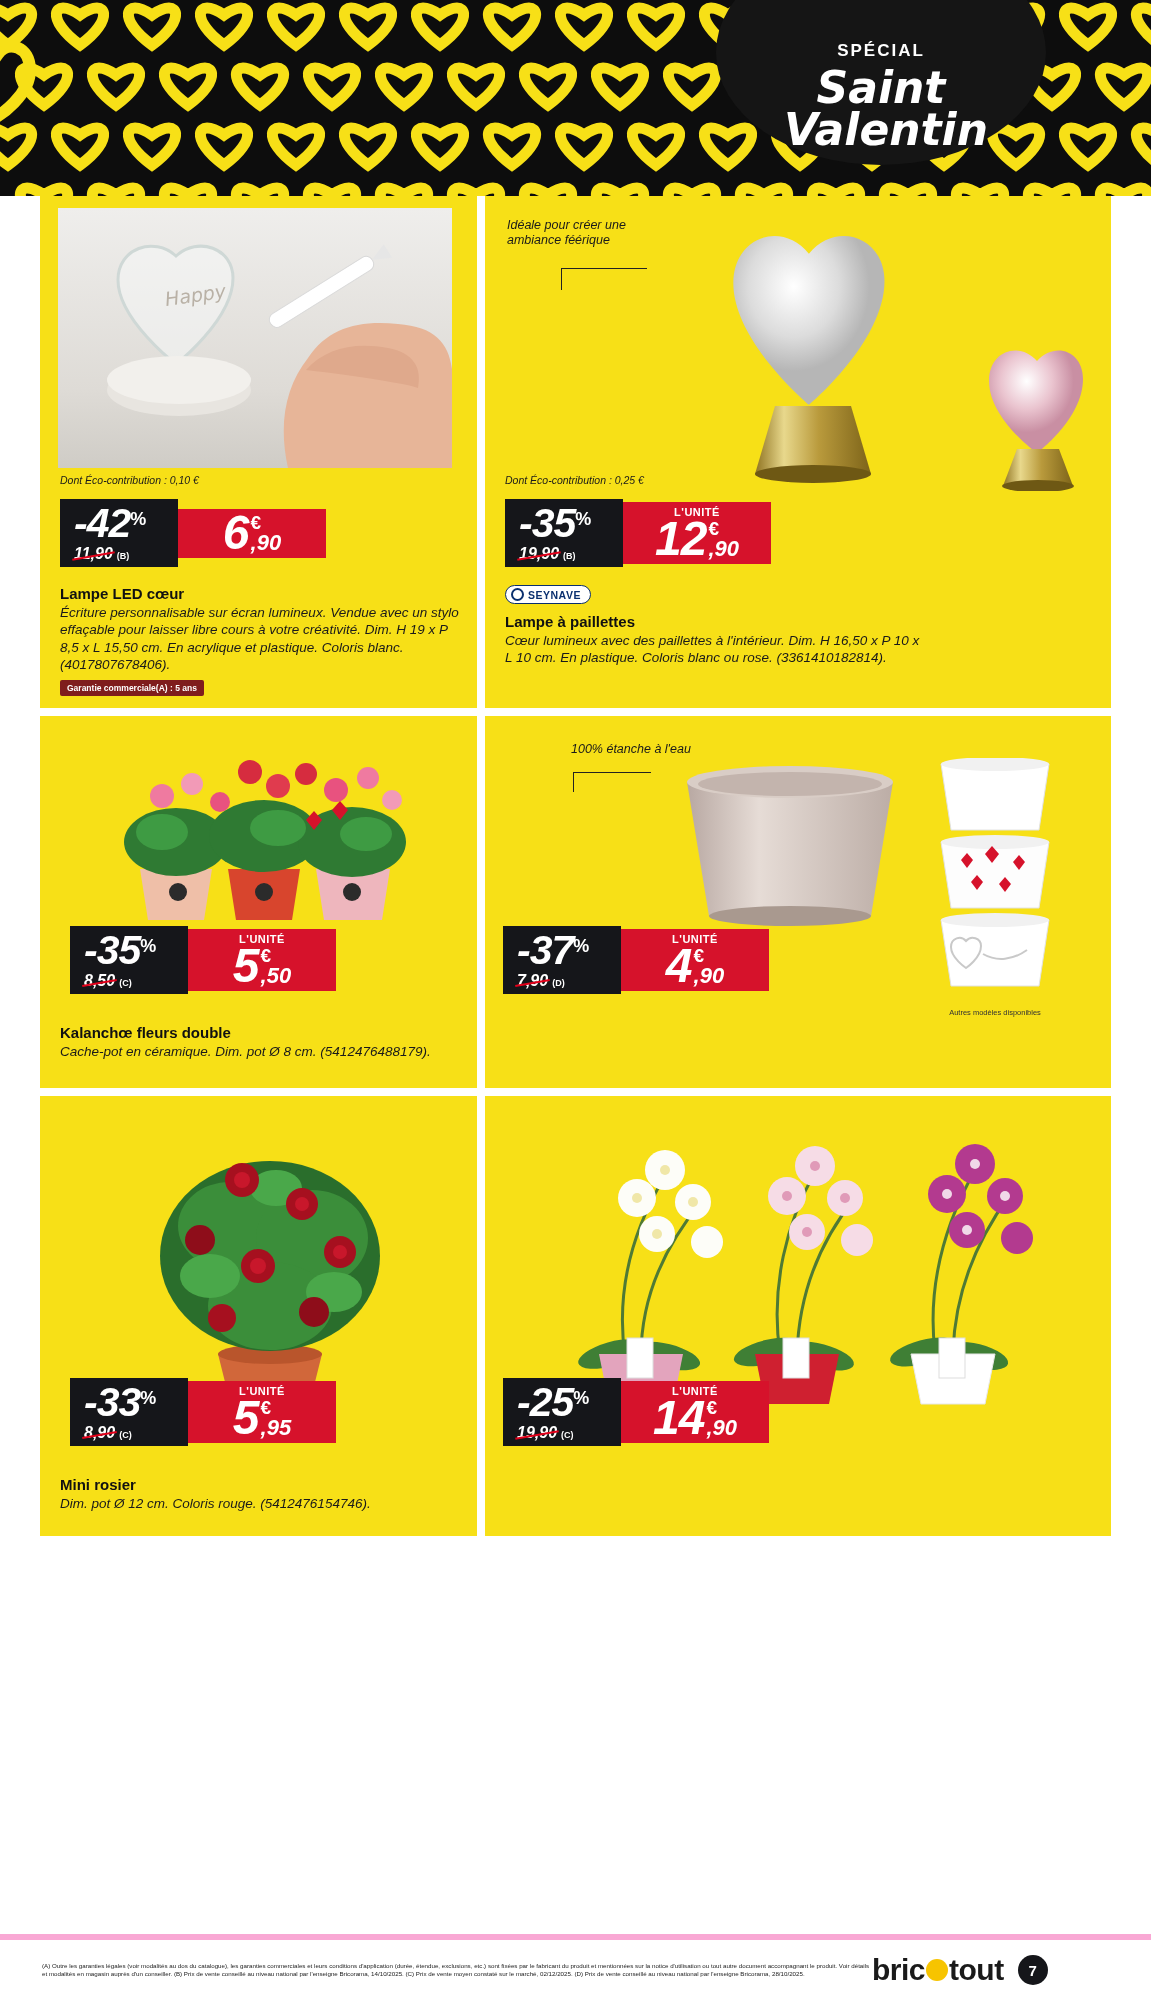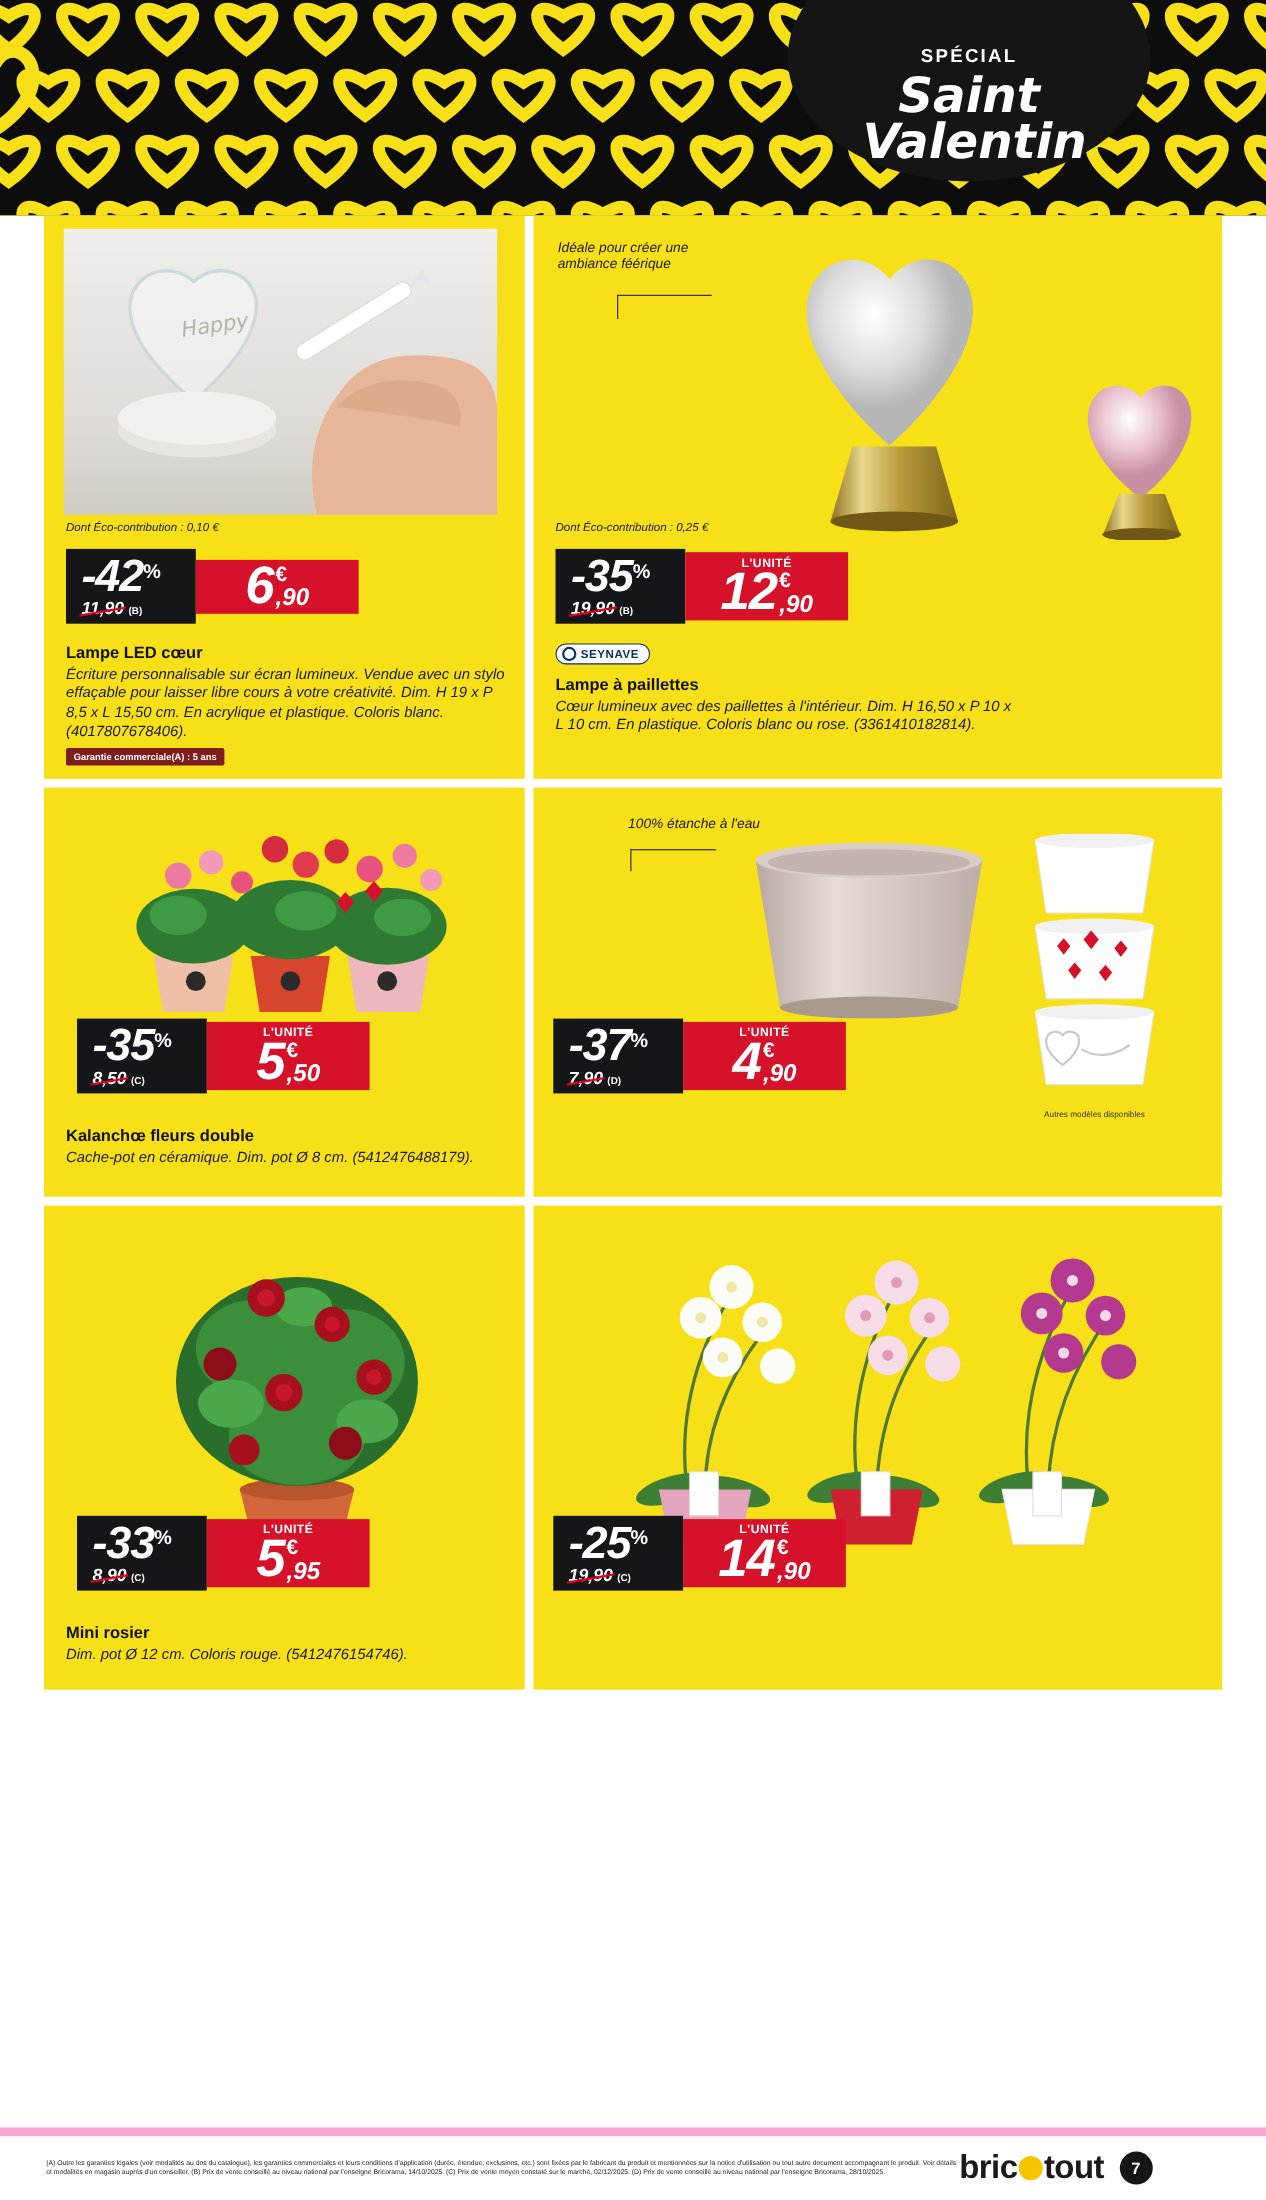--- a/index.html
+++ b/index.html
@@ -171,21 +171,21 @@
     overflow: hidden;
   }
   .arrow-line { position: absolute; border-left: 1px solid #222; }
   .arrow-h { position: absolute; border-top: 1px solid #222; }
 
   
   .footer {
     position: absolute;
     left: 0; bottom: 0;
     width: 1151px; height: 66px;
-    border-top: 8px solid #f9a8d4;
+    border-top: 6px solid #f9a8d4;
     background: #fff;
     display: flex; align-items: center;
   }
   .legal {
     font-size: 6.2px; color: #222; line-height: 1.35;
     width: 830px; margin-left: 42px;
   }
   .brico {
     font-size: 30px; font-weight: bold; color: #1a1a1a;
     letter-spacing: -0.5px; display: flex; align-items: center;

